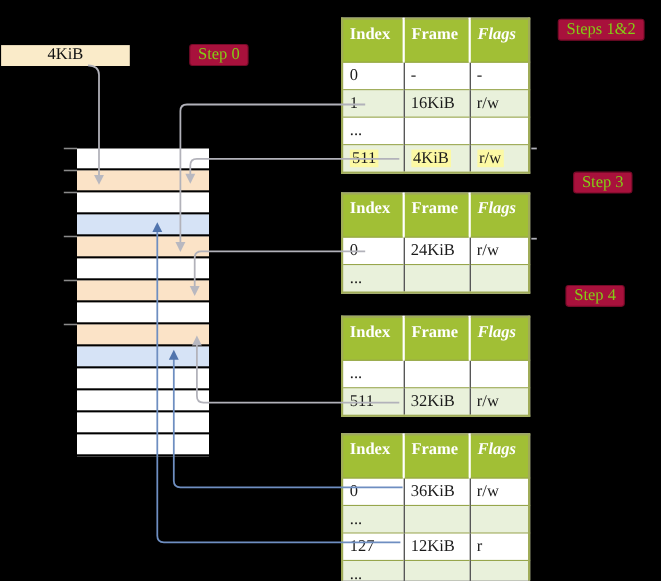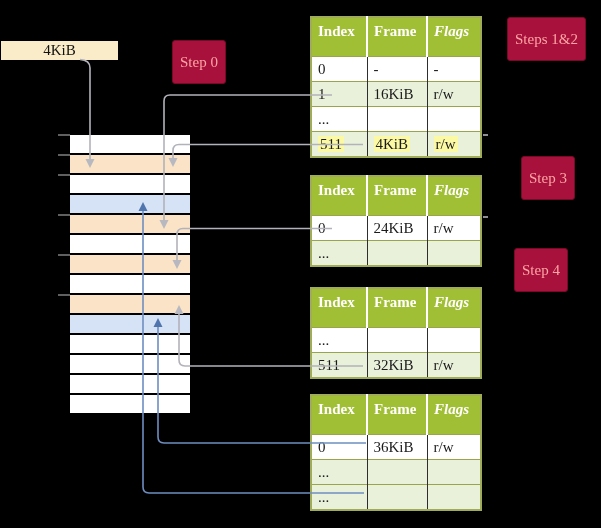--- a/index.html
+++ b/index.html
@@ -6,26 +6,26 @@
   #stage{position:relative;width:601px;height:528px;background:var(--background,#000);
          font-family:"Liberation Serif","DejaVu Serif",serif;overflow:hidden;}
 
   
   .root-box{position:absolute;left:1px;top:41px;width:117px;height:19px;
             background:var(--cream);color:#111;font-size:15px;line-height:19px;
             text-align:center;}
 
   
   .badge{position:absolute;background:var(--badge-red);border:1px solid #760a28;
-         border-radius:3px;color:#fca5a5;font-size:15px;height:18px;line-height:18px;
-         padding:12px 7px;white-space:nowrap;}
+         border-radius:3px;color:#84cc16;font-size:15px;height:18px;line-height:18px;
+         padding:0 7px;white-space:nowrap;}
   .badge.b0{left:172px;top:40px;}
   .badge.b12{left:507px;top:17px;}
   .badge.b3{left:521px;top:156px;text-align:right;}
-  .badge.b4{left:514px;top:248px;}
+  .badge.b4{left:514px;top:259px;}
 
   
   .memcol{position:absolute;left:70px;top:133px;width:120px;border-top:2px solid #000;}
   .mem-row{height:18px;border-bottom:2px solid #000;background:#fff;}
   .mem-row.peach{background:var(--peach);}
   .mem-row.blue{background:var(--mem-blue);}
   .mem-row.white{background:#ffffff;}
 
   
   table.pt{position:absolute;left:310px;border-collapse:collapse;background:#fff;
@@ -179,20 +179,25 @@
     <tr>
       <td>0</td>
       <td>36KiB</td>
       <td>r/w</td>
     </tr>
     <tr class="alt">
       <td>...</td>
       <td></td>
       <td></td>
     </tr>
+    <tr>
+      <td>127</td>
+      <td>12KiB</td>
+      <td>r</td>
+    </tr>
     <tr class="alt">
       <td>...</td>
       <td></td>
       <td></td>
     </tr>
   </tbody>
     </table>
 
   <svg class="overlay" width="601" height="528" viewBox="0 0 601 528">
 

